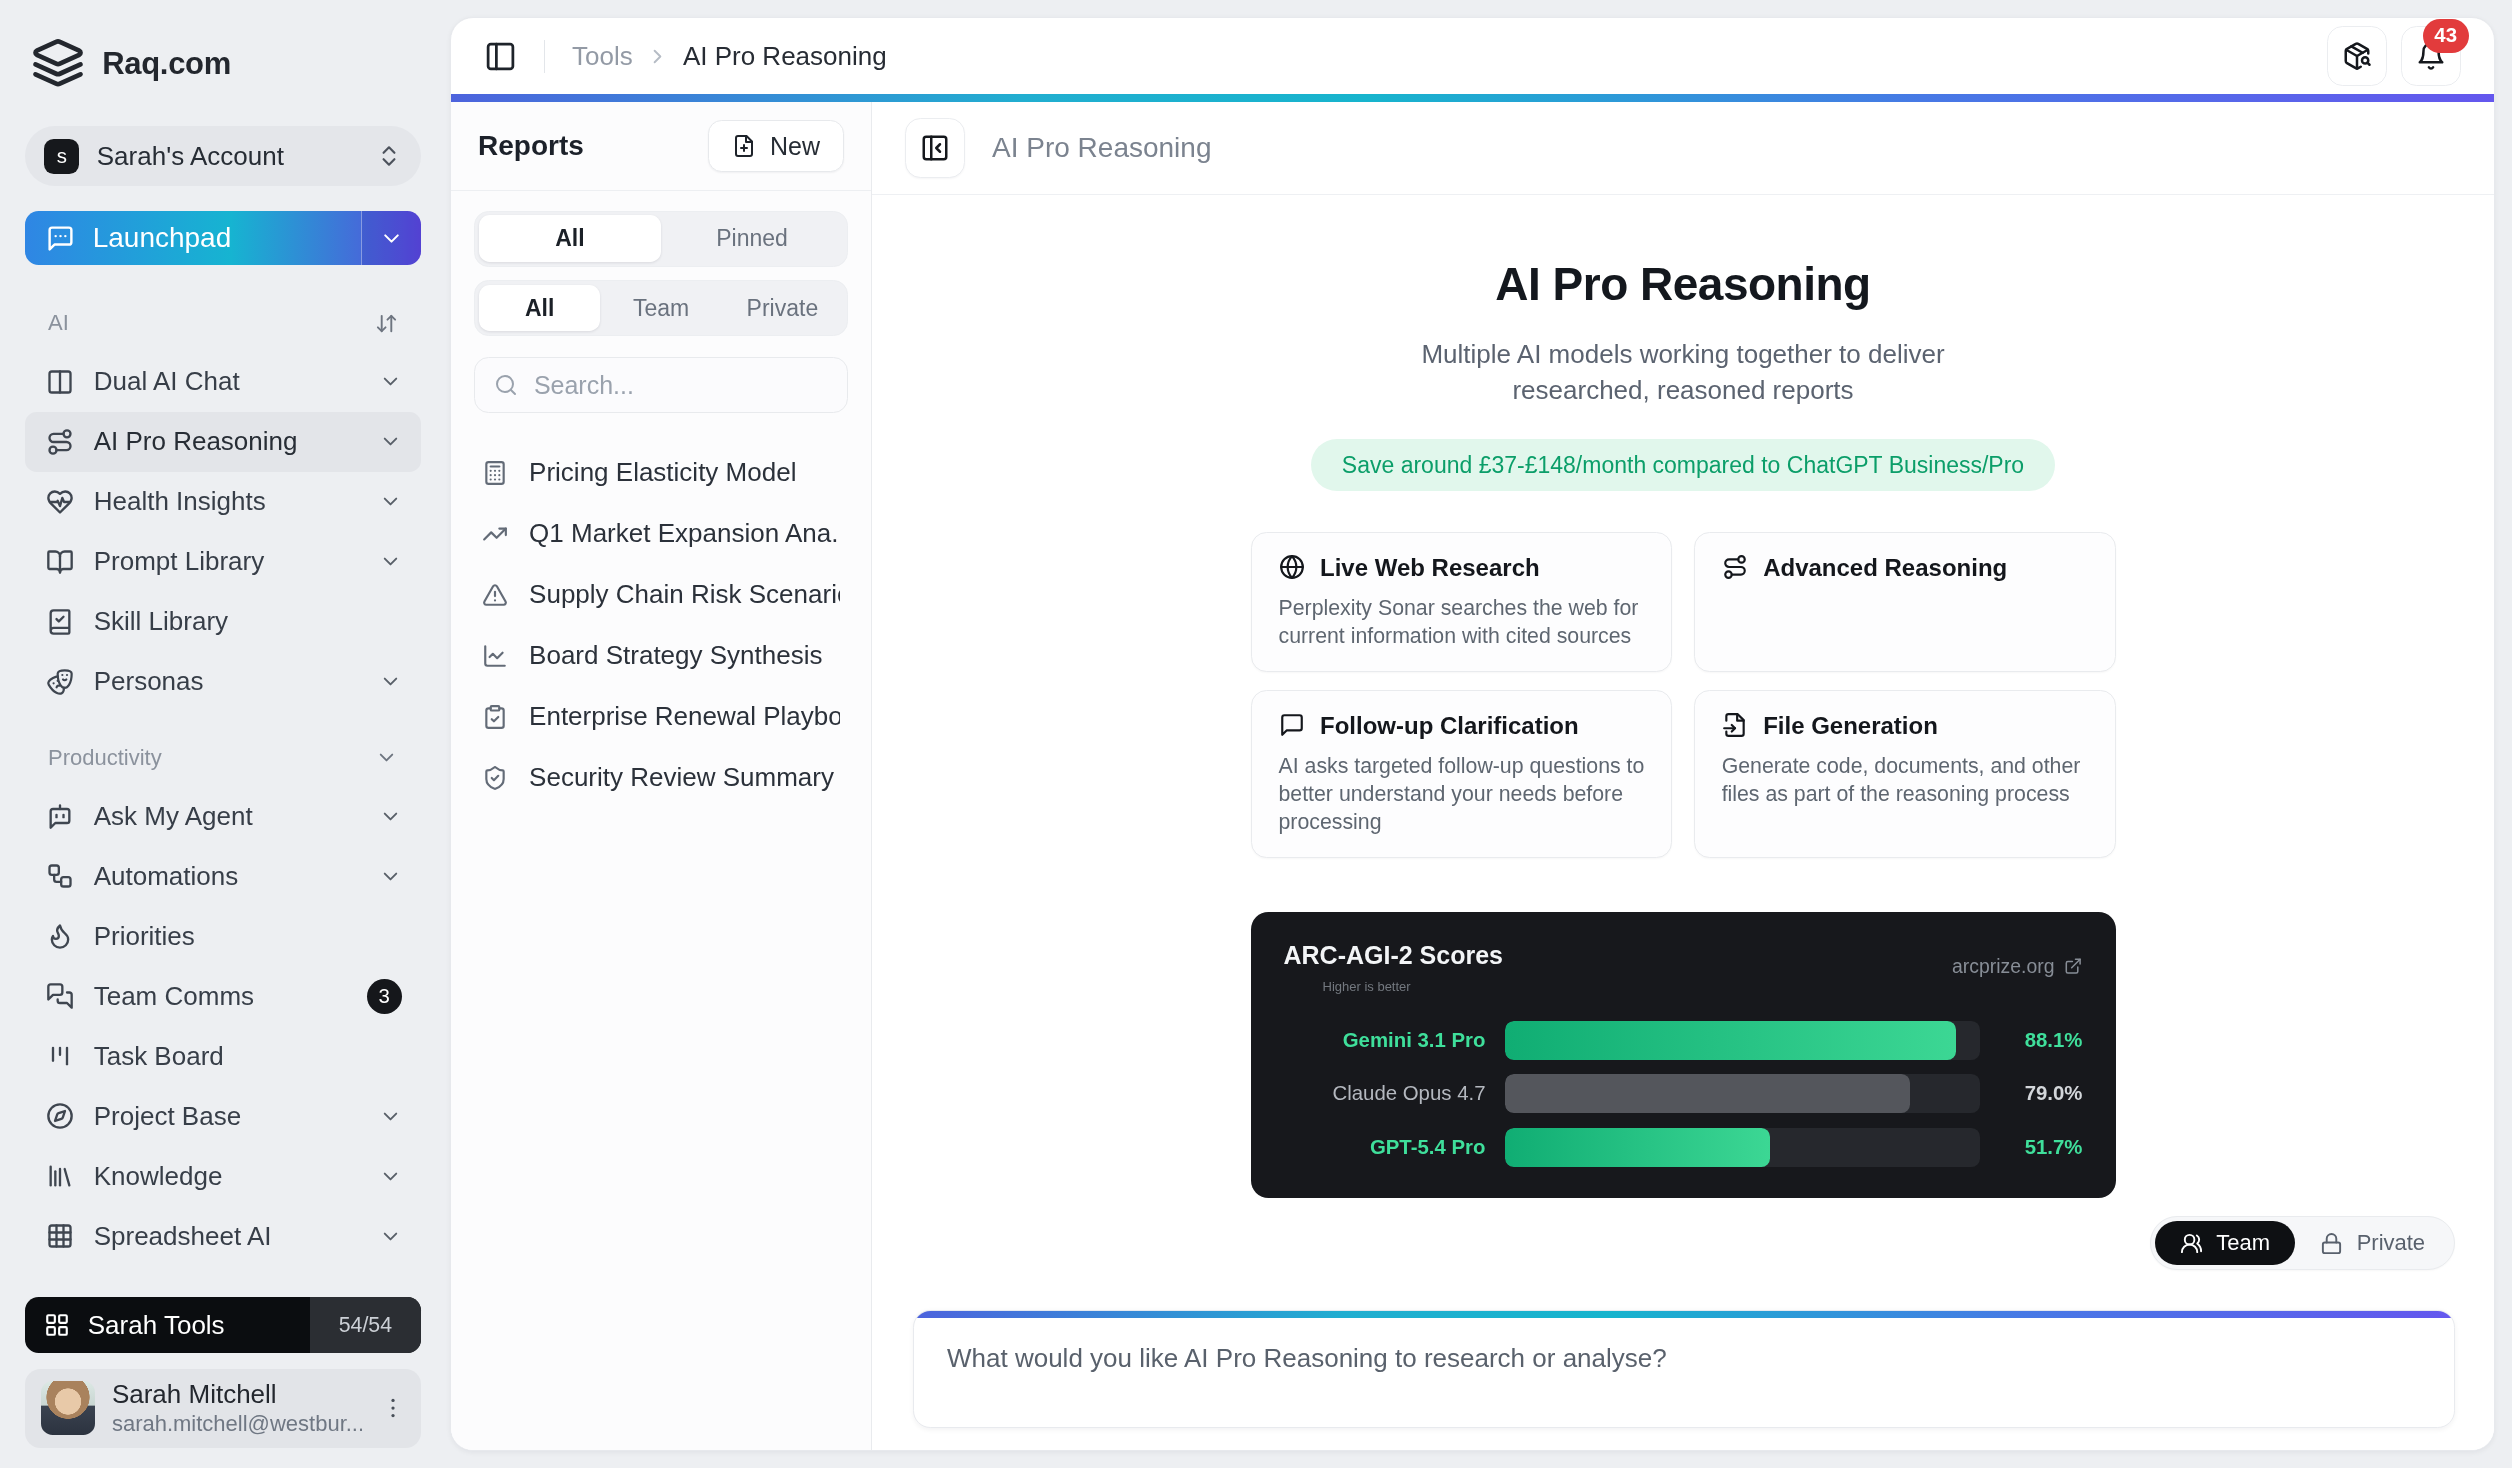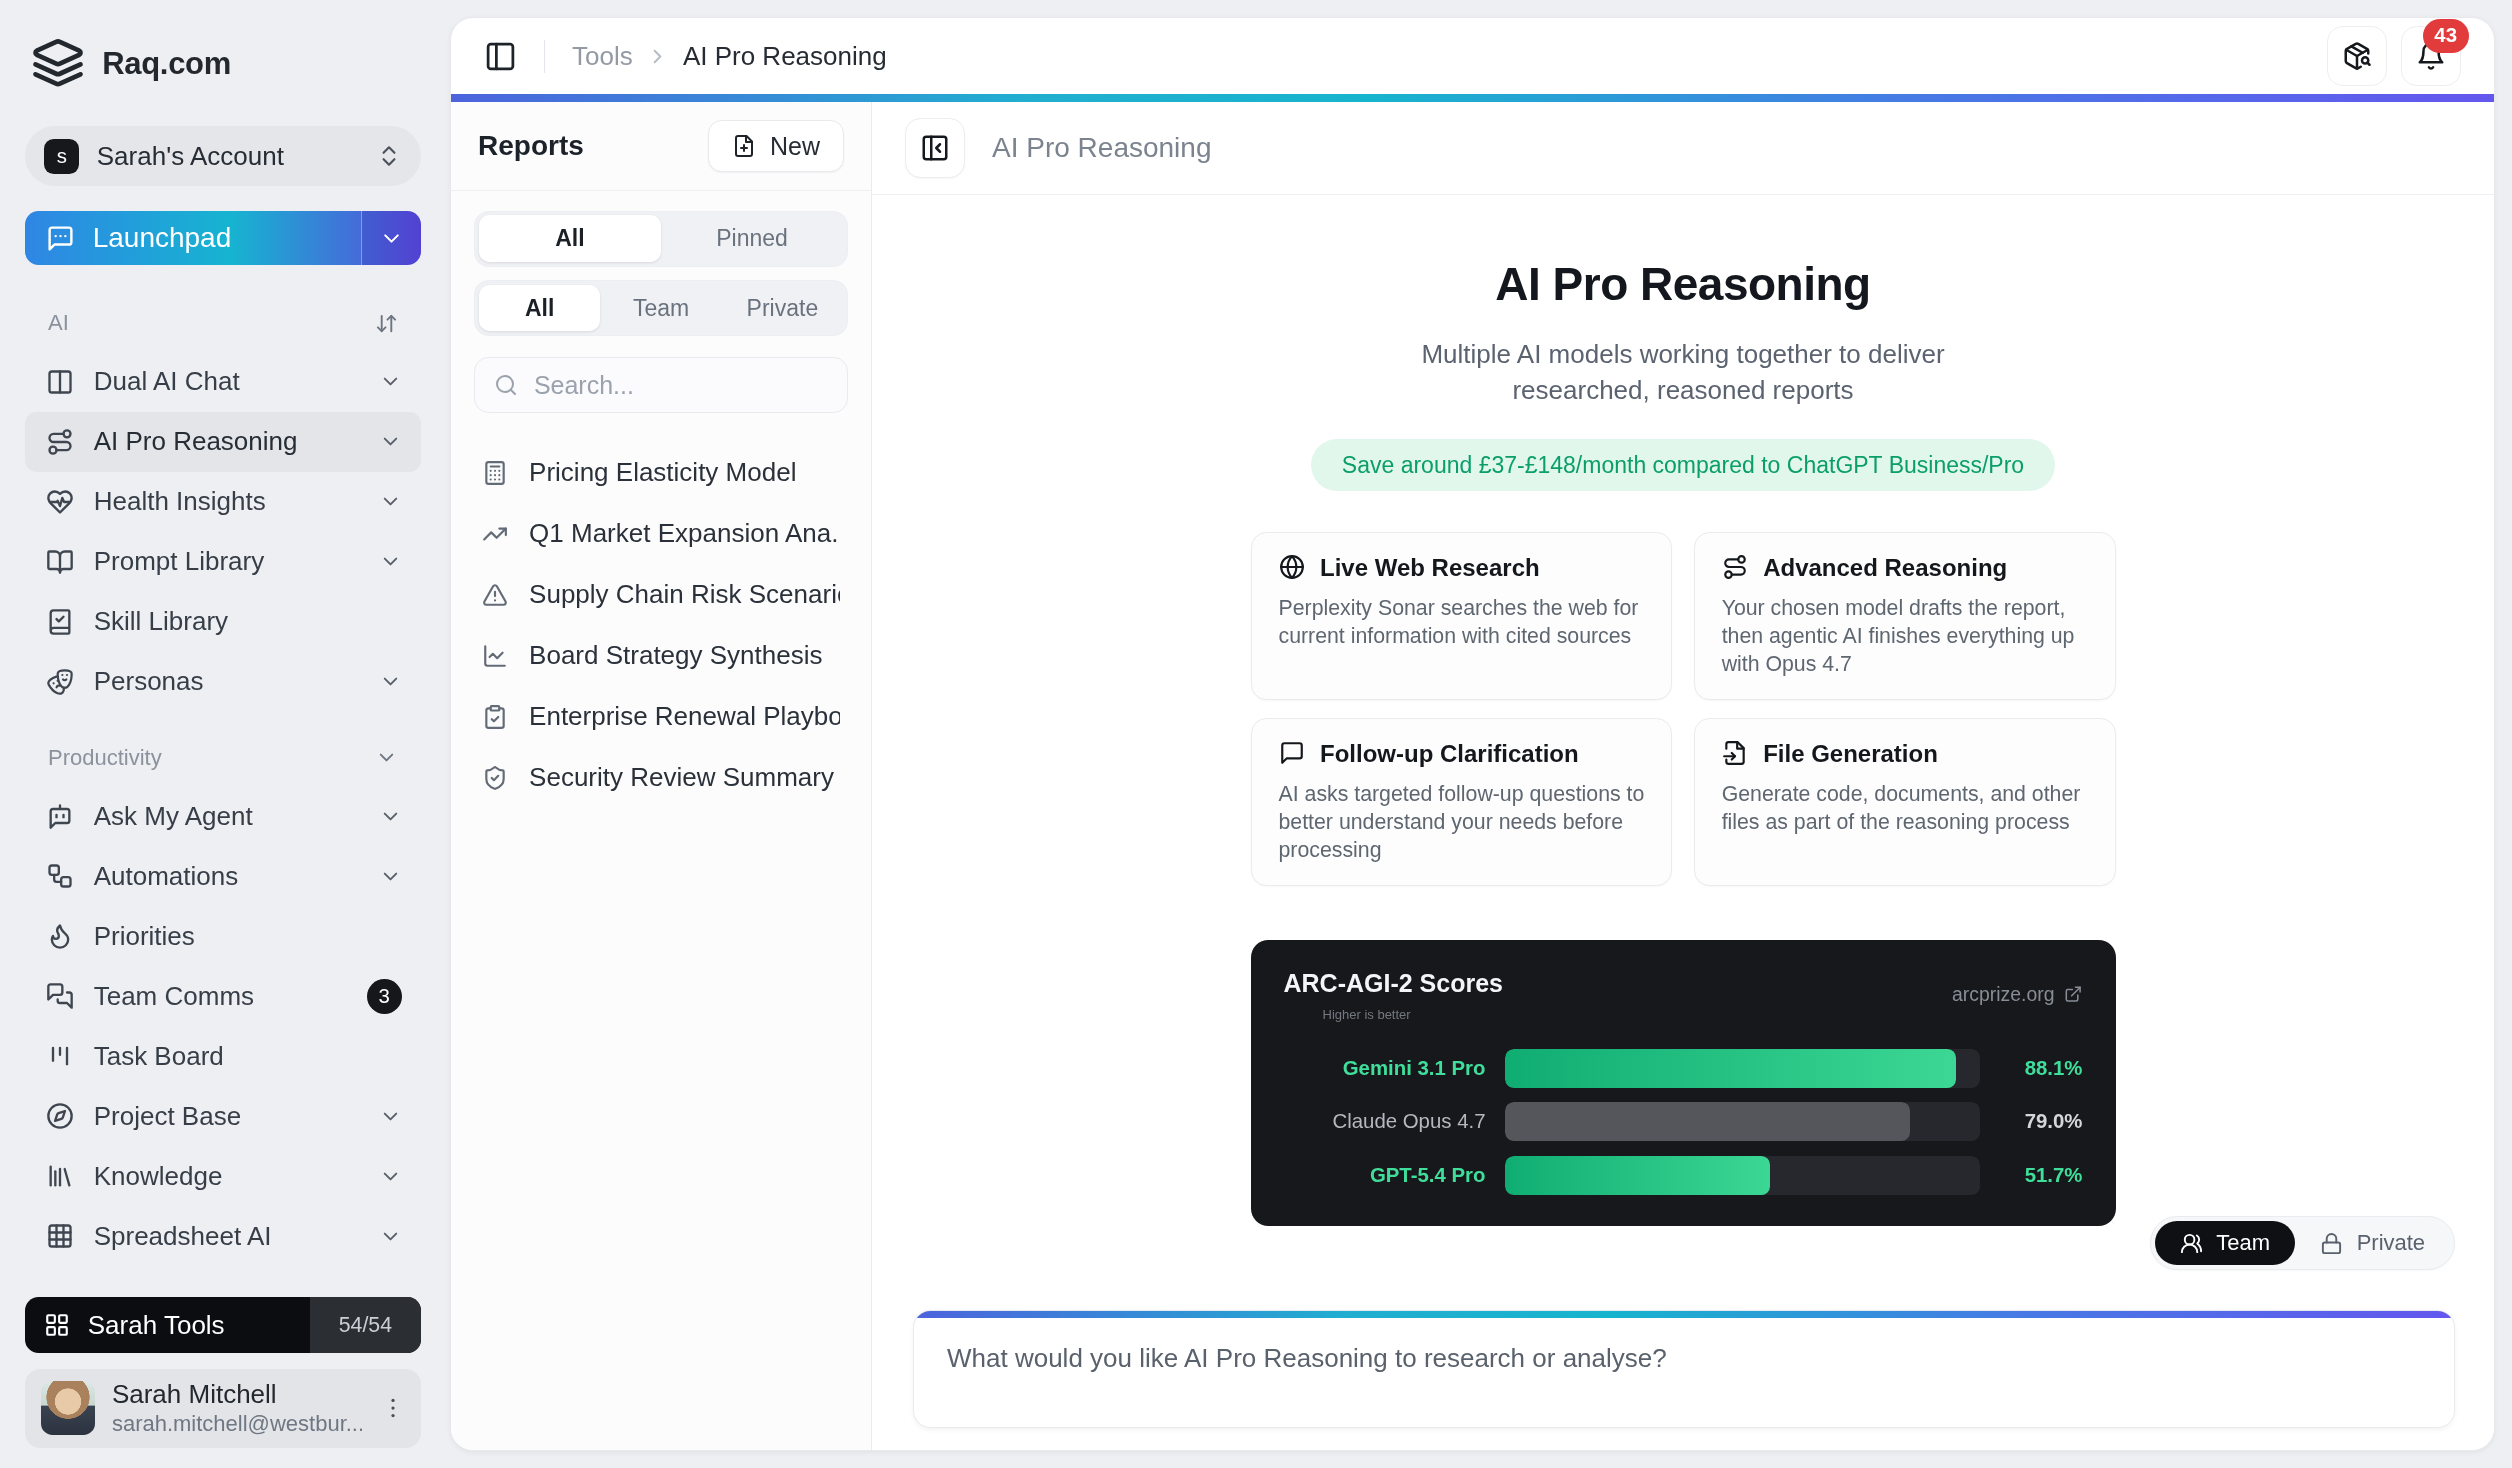--- a/index.html
+++ b/index.html
@@ -631,21 +631,20 @@
             <div class="feature-head">
               <span class="icon ficon">
                   <svg viewBox="0 0 24 24" fill="none" stroke="currentColor" stroke-width="2" stroke-linecap="round" stroke-linejoin="round">
                     <circle cx="6" cy="19" r="3"></circle>
                     <path d="M9 19h8.5a3.5 3.5 0 0 0 0-7h-11a3.5 3.5 0 0 1 0-7H15"></path>
                     <circle cx="18" cy="5" r="3"></circle>
                   </svg>
                 </span>
               <span class="feature-title">Advanced Reasoning</span>
             </div>
-            <div class="feature-desc">Your chosen model drafts the report, then agentic AI finishes everything up with Opus 4.7</div>
           </div>
           <div class="feature">
             <div class="feature-head">
               <span class="icon ficon">
                   <svg viewBox="0 0 24 24" fill="none" stroke="currentColor" stroke-width="2" stroke-linecap="round" stroke-linejoin="round">
                     <path d="M21 15a2 2 0 0 1-2 2H7l-4 4V5a2 2 0 0 1 2-2h14a2 2 0 0 1 2 2z"></path>
                   </svg>
                 </span>
               <span class="feature-title">Follow-up Clarification</span>
             </div>

